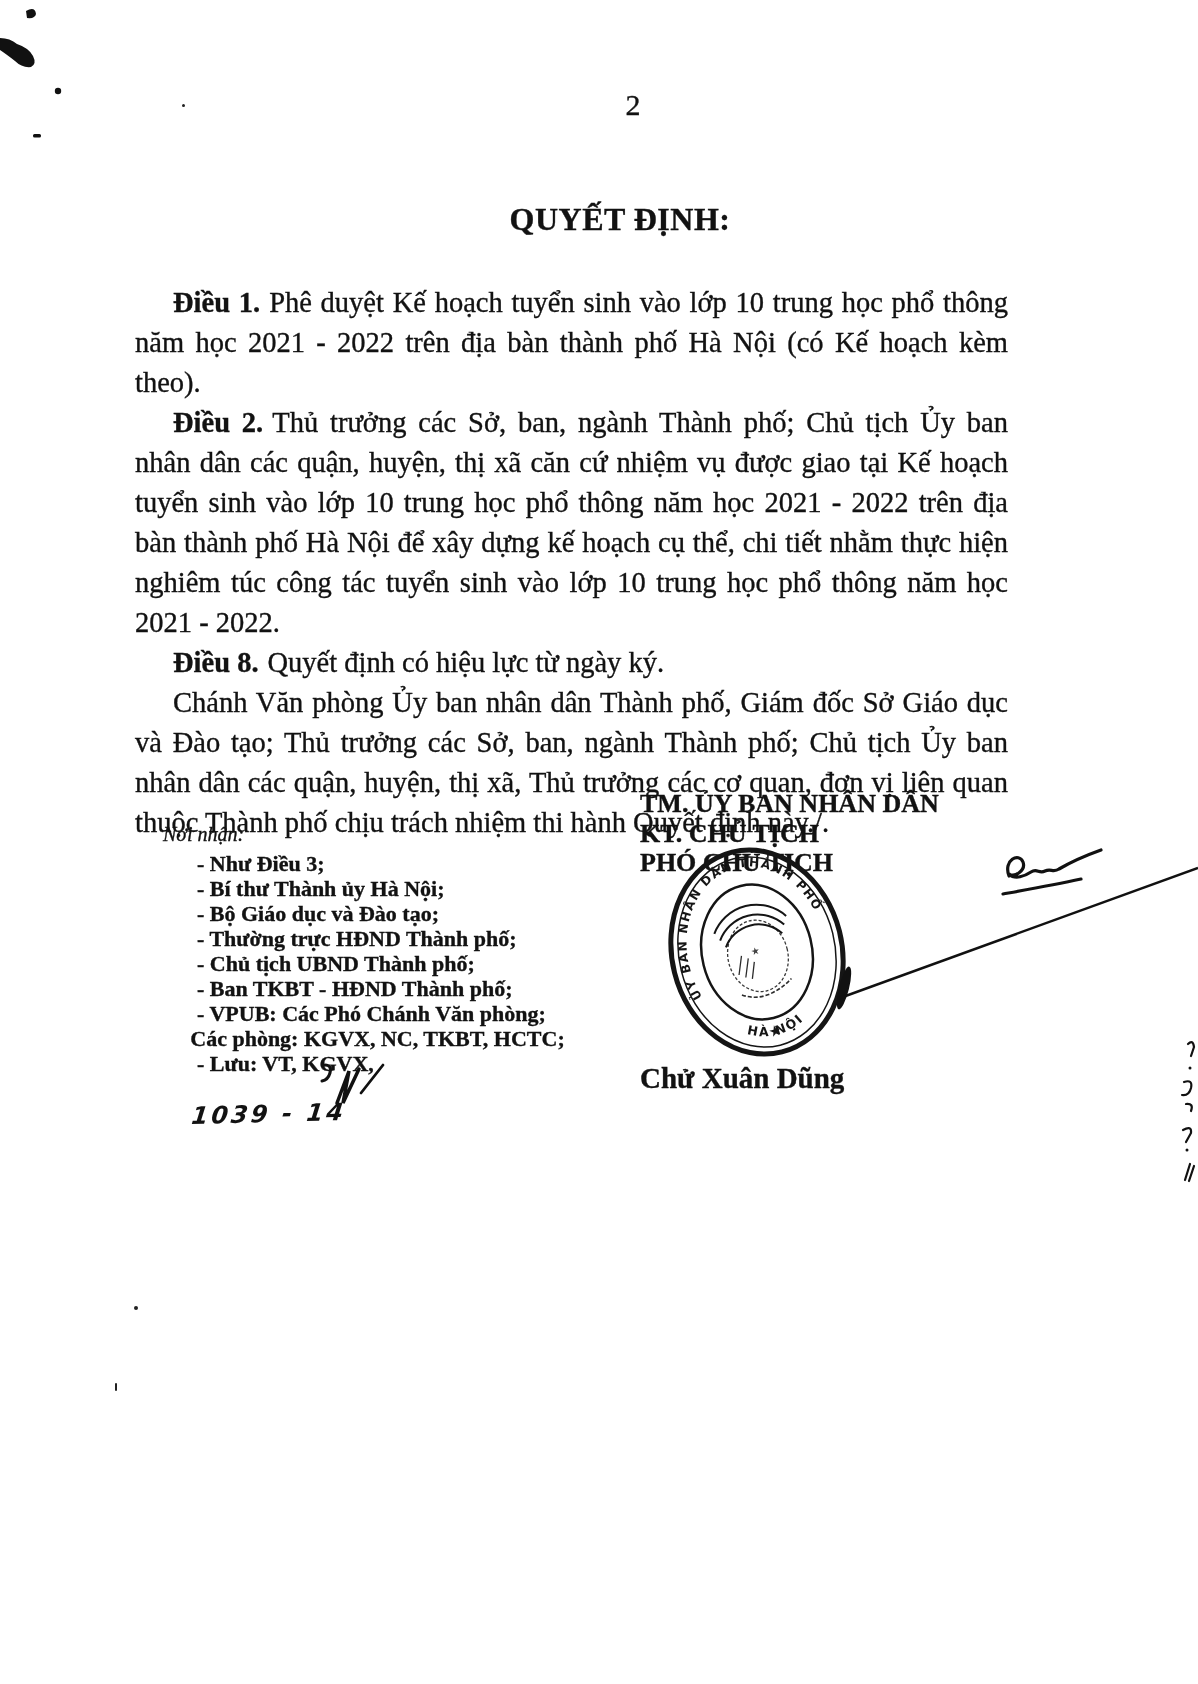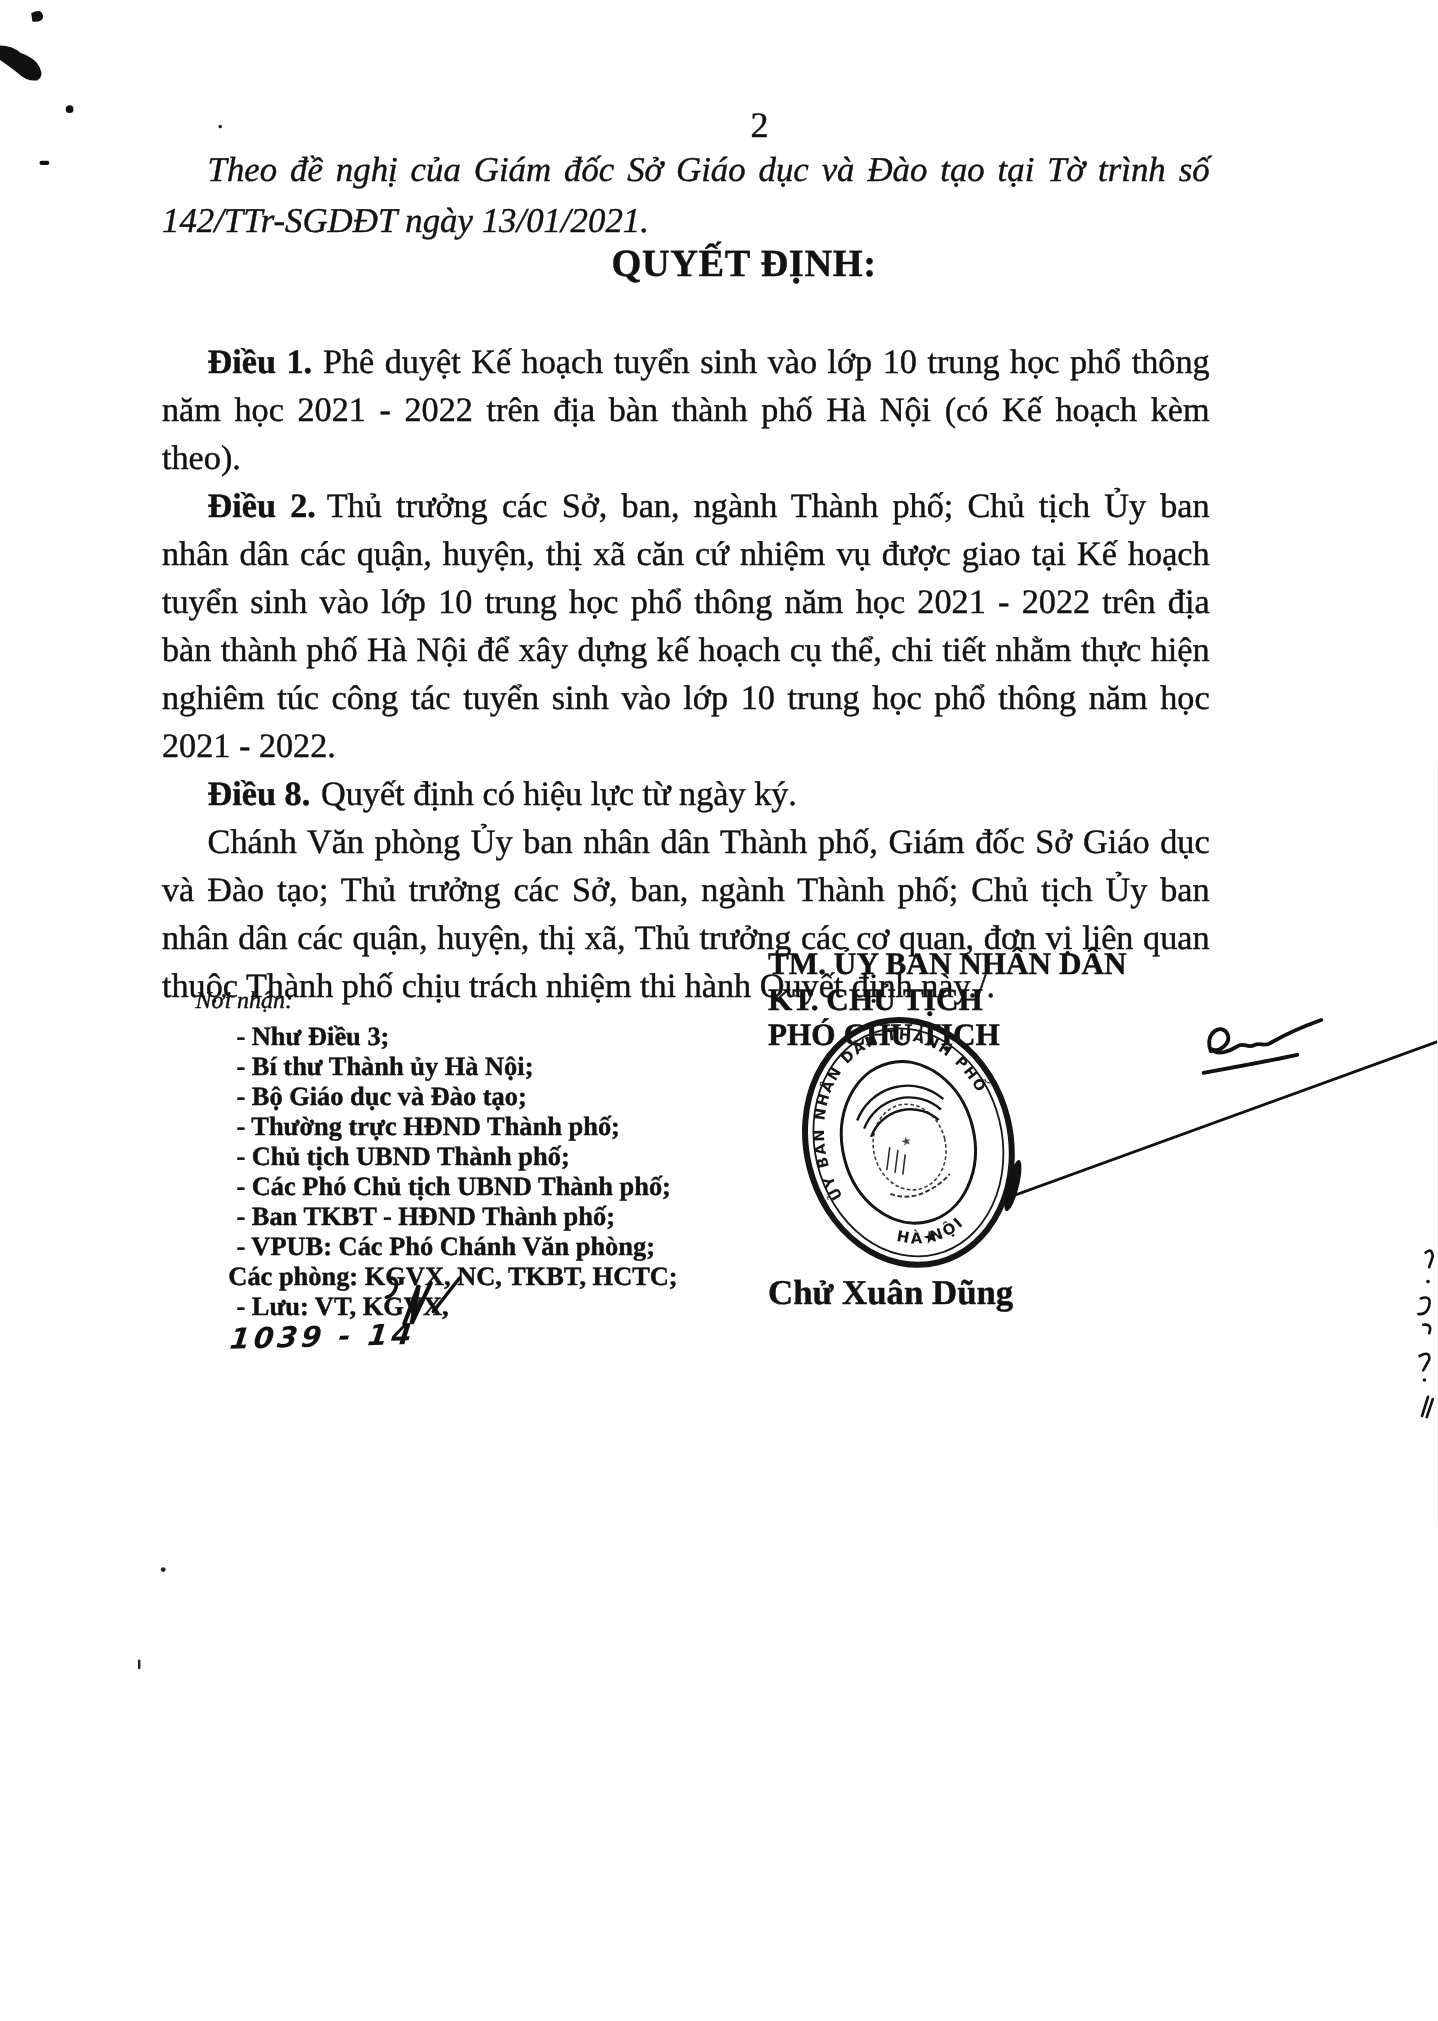--- a/index.html
+++ b/index.html
@@ -44,39 +44,37 @@
 
   <svg class="abs" style="left:0;top:0" width="90" height="150" viewBox="0 0 90 150">
     <path d="M26,11 q9,-5 10,3 q-1,5 -9,4 z" fill="#111"></path>
     <path d="M0,38 q10,0 17,6 q12,4 16,12 q4,8 -2,11 q-9,1 -16,-6 q-9,-7 -15,-11 z" fill="#111"></path>
     <circle cx="58" cy="91" r="3.2" fill="#111"></circle>
     <rect x="33" y="134" width="8" height="3.5" rx="1.5" fill="#111"></rect>
   </svg>
 
   <div class="abs page-number">2</div>
 
-  <p class="abs preamble">Theo đề nghị của Giám đốc Sở Giáo dục và Đào tạo tại Tờ trình số 142/TTr-SGDĐT ngày 13/01/2021.</p>
 
   <h1 class="abs doc-heading">QUYẾT ĐỊNH:</h1>
 
   <div class="abs body-text">
     <p class="para"><b>Điều 1.</b><span>Phê duyệt Kế hoạch tuyển sinh vào lớp 10 trung học phổ thông năm học 2021 - 2022 trên địa bàn thành phố Hà Nội (có Kế hoạch kèm theo).</span></p>
     <p class="para"><b>Điều 2.</b><span>Thủ trưởng các Sở, ban, ngành Thành phố; Chủ tịch Ủy ban nhân dân các quận, huyện, thị xã căn cứ nhiệm vụ được giao tại Kế hoạch tuyển sinh vào lớp 10 trung học phổ thông năm học 2021 - 2022 trên địa bàn thành phố Hà Nội để xây dựng kế hoạch cụ thể, chi tiết nhằm thực hiện nghiêm túc công tác tuyển sinh vào lớp 10 trung học phổ thông năm học 2021 - 2022.</span></p>
     <p class="para"><b>Điều 8.</b><span>Quyết định có hiệu lực từ ngày ký.</span></p>
     <p class="para"><b></b><span>Chánh Văn phòng Ủy ban nhân dân Thành phố, Giám đốc Sở Giáo dục và Đào tạo; Thủ trưởng các Sở, ban, ngành Thành phố; Chủ tịch Ủy ban nhân dân các quận, huyện, thị xã, Thủ trưởng các cơ quan, đơn vị liên quan thuộc Thành phố chịu trách nhiệm thi hành Quyết định này./.</span></p>
   </div>
 
   <div class="abs recipients">
     <div class="recipients-title">Nơi nhận:</div>
     <div class="rcpt">- Như Điều 3;</div>
     <div class="rcpt">- Bí thư Thành ủy Hà Nội;</div>
     <div class="rcpt">- Bộ Giáo dục và Đào tạo;</div>
     <div class="rcpt">- Thường trực HĐND Thành phố;</div>
     <div class="rcpt">- Chủ tịch UBND Thành phố;</div>
-    <div class="rcpt">- Các Phó Chủ tịch UBND Thành phố;</div>
     <div class="rcpt">- Ban TKBT - HĐND Thành phố;</div>
     <div class="rcpt">- VPUB: Các Phó Chánh Văn phòng;</div>
     <div class="rcpt cont">Các phòng: KGVX, NC, TKBT, HCTC;</div>
     <div class="rcpt">- Lưu: VT, KGVX,</div>
   </div>
 
   <div class="abs sig-head">
     <div>TM. ỦY BAN NHÂN DÂN</div>
     <div>KT. CHỦ TỊCH</div>
     <div>PHÓ CHỦ TỊCH</div>

